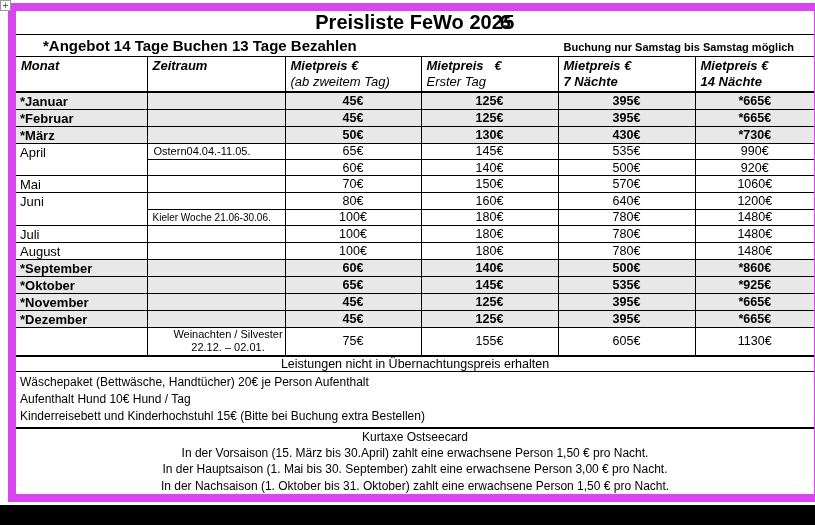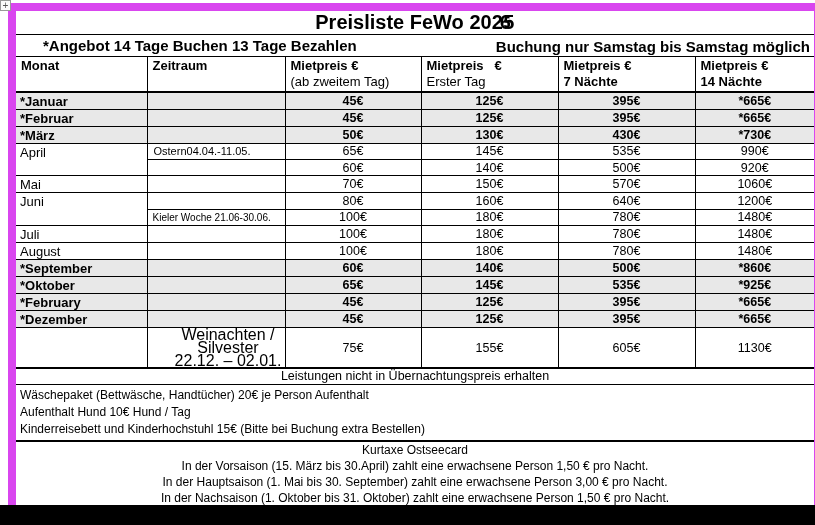--- a/index.html
+++ b/index.html
@@ -43,42 +43,43 @@
     font-size: 20px;
     font-weight: bold;
     vertical-align: middle;
   }
   .yr-overlap { position: relative; display: inline-block; width: 12px; }
   .d-over { position: absolute; left: -3px; top: 0; }
   
   .banner-cell { height: 22px; vertical-align: middle; }
   .banner { display: flex; justify-content: space-between; align-items: center; height: 100%; }
   .banner-left  { font-weight: bold; font-size: 15px; padding-left: 27px; white-space: pre; }
-  .banner-right { font-weight: bold; font-size: 15px; padding-right: 4px; padding-top: 2px; white-space: pre; }
+  .banner-right { font-weight: bold; font-size: 11px; padding-right: 20px; padding-top: 2px; white-space: pre; }
   
   .head-row td {
     height: 35px;
     vertical-align: top;
     padding: 1px 0 0 5px;
     border-bottom: 2px solid #000;
     font-size: 13px;
     line-height: 15.5px;
+    font-style: italic;
   }
   .hl1 { font-weight: bold; white-space: pre; }
   .hl2 { font-weight: normal; white-space: pre; }
   .hl2.bold { font-weight: bold; }
   
   tr.mrow td { height: 16.4px; font-size: 13px; vertical-align: middle; }
   tr.mrow td.month { padding-left: 4px; vertical-align: top; padding-top: 1px; line-height: 15px; }
   tr.mrow td.price { text-align: center; font-size: 12.5px; }
   tr.mrow.shaded td { background: #e8e8e8; font-weight: bold; }
   tr.mrow.tall td { height: 28px; }
   .zr { display: flex; font-size: 11px; padding: 0 14px 0 6px; font-weight: normal; }
   .zsmall { font-size: 10px; padding-left: 5px; font-weight: normal; }
-  .zlines { text-align: center; font-size: 16px; line-height: 13px; font-weight: normal; padding-left: 24px; }
+  .zlines { text-align: center; font-size: 11px; line-height: 13px; font-weight: normal; padding-left: 24px; }
   
   tr.leistungen td {
     height: 16px; text-align: center; font-size: 12.5px;
     border-top: 2px solid #000; vertical-align: middle;
   }
   tr.notes td {
     height: 52px; font-size: 12px;
     padding: 2px 0 2px 4px; line-height: 17px;
     vertical-align: top;
   }
@@ -244,21 +245,21 @@
       </tr>
       <tr class="mrow shaded">
         <td class="month">*Oktober</td>
         <td></td>
         <td class="price">65€</td>
         <td class="price">145€</td>
         <td class="price">535€</td>
         <td class="price">*925€</td>
       </tr>
       <tr class="mrow shaded">
-        <td class="month">*February</td>
+        <td class="month">*November</td>
         <td></td>
         <td class="price">45€</td>
         <td class="price">125€</td>
         <td class="price">395€</td>
         <td class="price">*665€</td>
       </tr>
       <tr class="mrow shaded">
         <td class="month">*Dezember</td>
         <td></td>
         <td class="price">45€</td>

